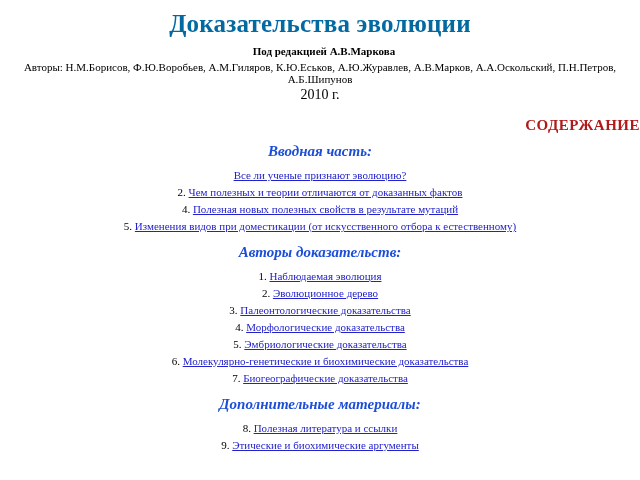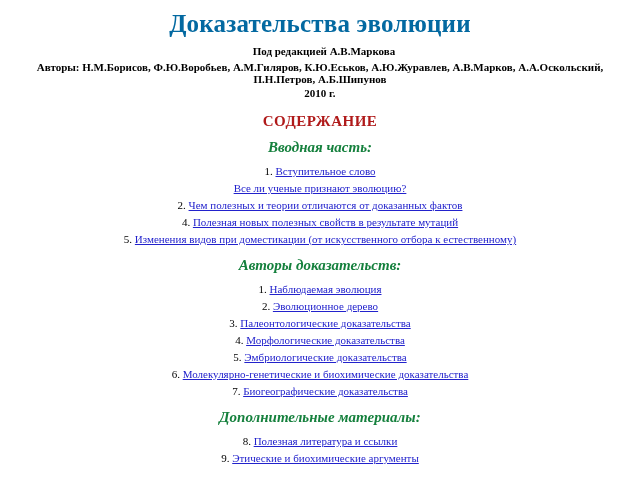--- a/index.html
+++ b/index.html
@@ -30,43 +30,44 @@
   }
   .editor-line {
     font-size: 11px;
     font-weight: bold;
     color: #000;
     margin-bottom: 4px;
     padding-left: 8px;
   }
   .authors-line {
     font-size: 11px;
-    font-weight: bold;
+    font-weight: normal;
     color: #000;
     margin-bottom: 2px;
     padding: 0 6px;
   }
   .year-line {
-    font-size: 11px;
-    font-weight: bold;
+    font-size: 14px;
+    font-weight: normal;
     color: #000;
     margin-bottom: 14px;
   }
   .toc-heading {
     font-size: 15px;
     font-weight: bold;
     color: #b01a1a;
     margin: 8px 0 9px 0;
     letter-spacing: 0.5px;
+    text-align: right;
   }
   .section-heading {
     font-size: 15px;
     font-weight: bold;
     font-style: italic;
-    color: #15803d;
+    color: #1d4ed8;
     margin: 9px 0 7px 0;
   }
   .toc-item {
     font-size: 11px;
     line-height: 17px;
     color: #000;
     margin: 0;
     padding: 0 4px;
   }
   .toc-item .num {
@@ -88,24 +89,20 @@
   <div class="editor-line">Под редакцией А.В.Маркова</div>
 
   <div class="authors-line">Авторы: Н.М.Борисов, Ф.Ю.Воробьев, А.М.Гиляров, К.Ю.Еськов, А.Ю.Журавлев, А.В.Марков, А.А.Оскольский, П.Н.Петров, А.Б.Шипунов</div>
 
   <div class="year-line">2010 г.</div>
 
   <div class="toc-heading">СОДЕРЖАНИЕ</div>
 
   <div class="section">
     <div class="section-heading">Вводная часть:</div>
-    <div class="toc-item">
-      <span class="num">1.</span>
-      <a>Вступительное слово</a>
-    </div>
     <div class="toc-item">
       <span class="num"></span>
       <a>Все ли ученые признают эволюцию?</a>
     </div>
     <div class="toc-item">
       <span class="num">2.</span>
       <a>Чем полезных и теории отличаются от доказанных фактов</a>
     </div>
     <div class="toc-item">
       <span class="num">4.</span>

